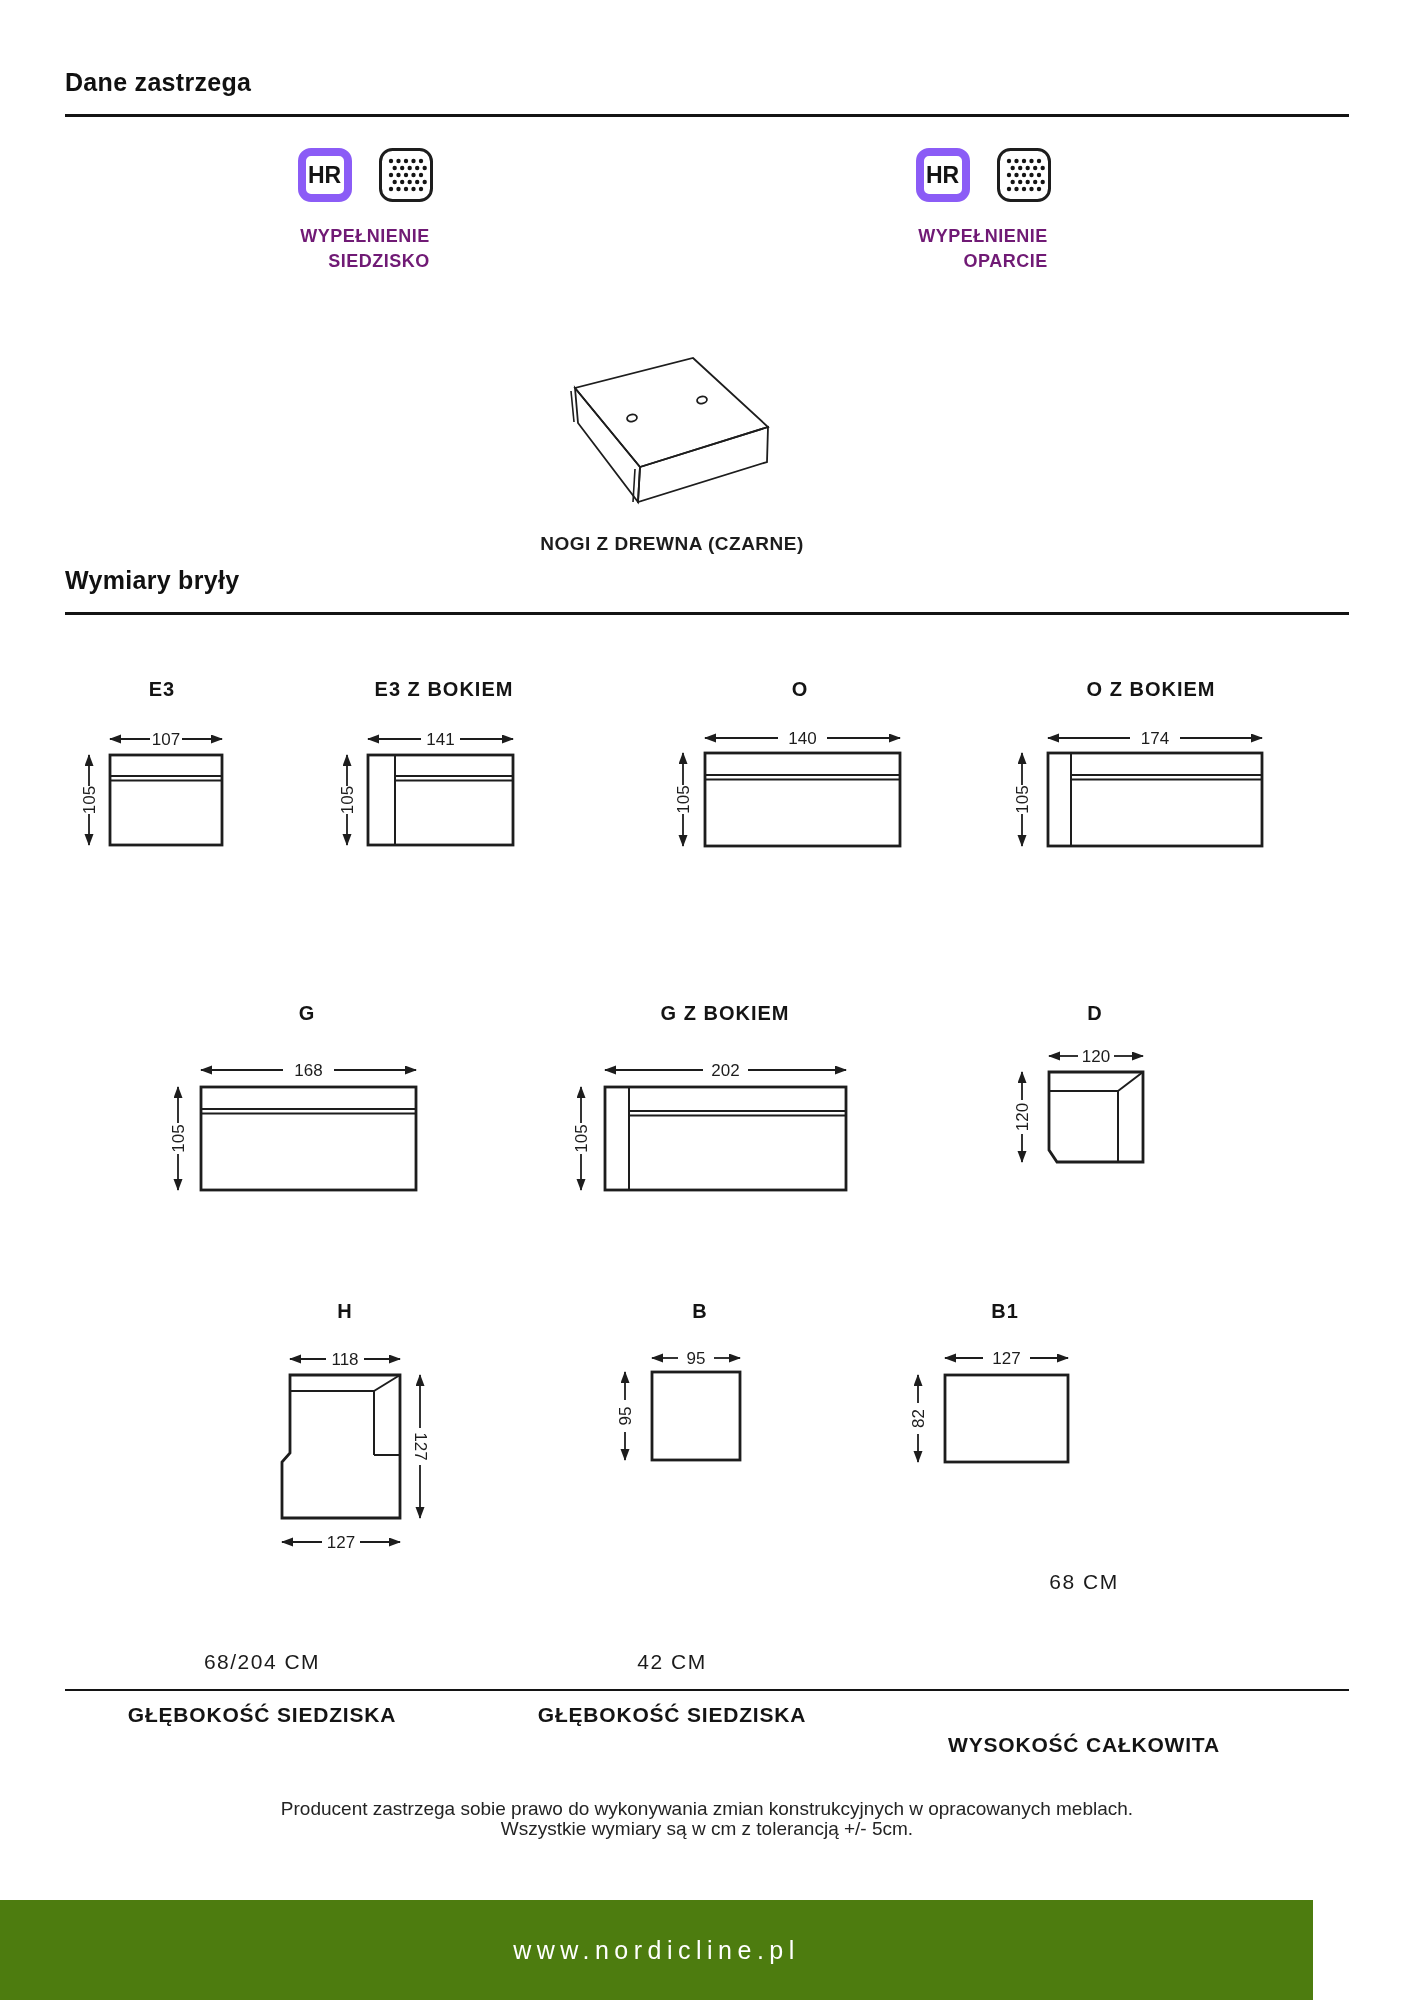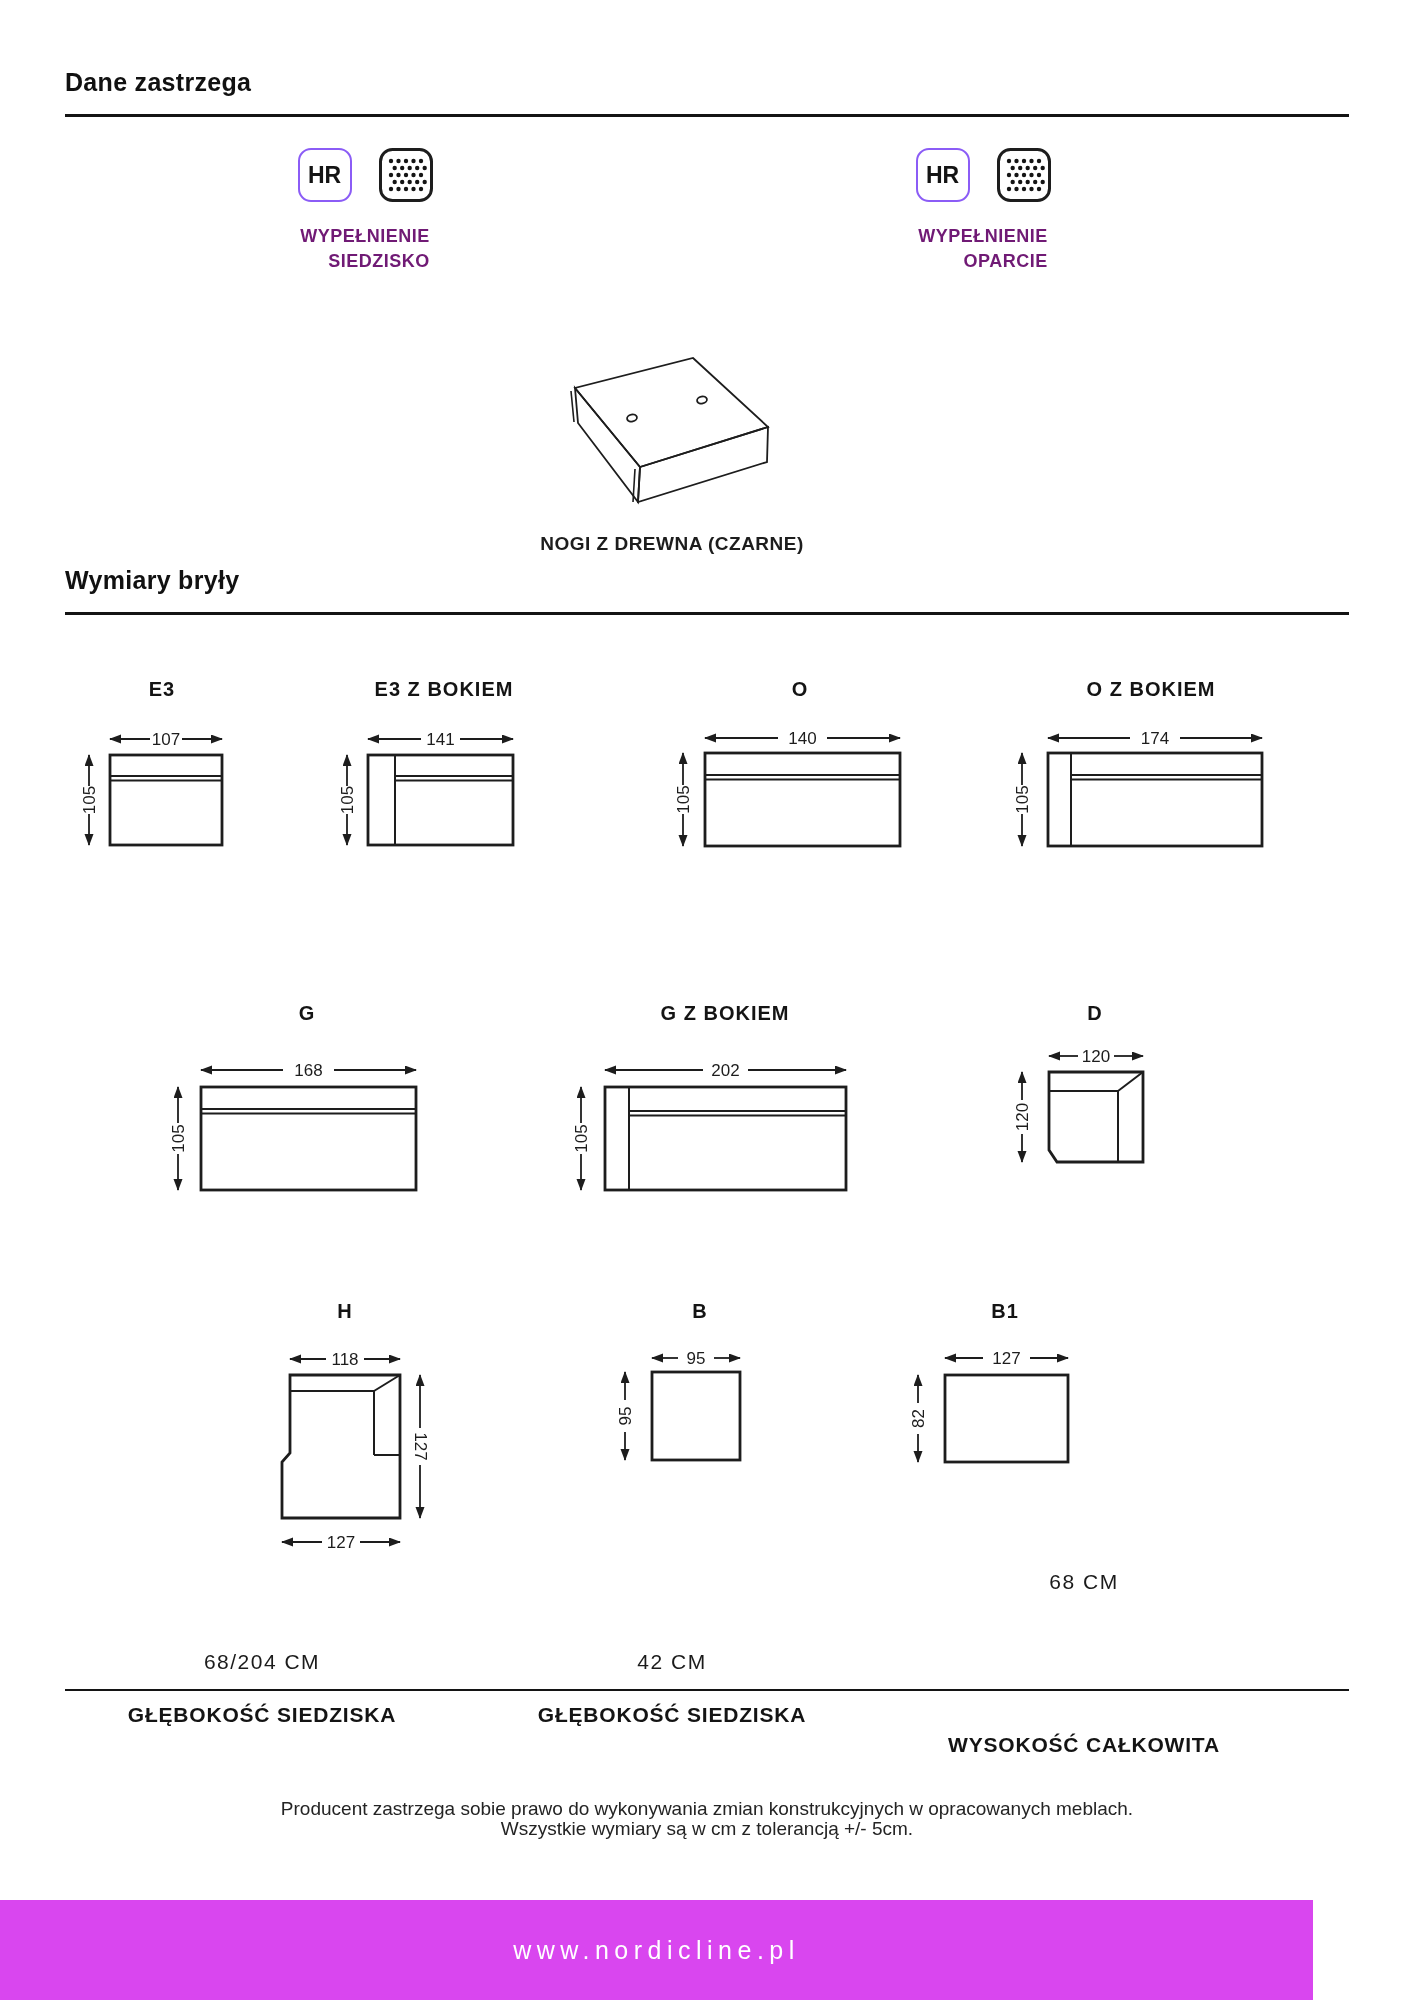--- a/index.html
+++ b/index.html
@@ -7,42 +7,42 @@
     position:relative;width:1414px;height:2000px;background:#ffffff;
     font-family:"Liberation Sans",sans-serif;color:#1d1d1d;overflow:hidden;
     margin:0 auto;
   }
   .abs{position:absolute;}
   .h1{font-size:25px;font-weight:bold;letter-spacing:.3px;color:#111;}
   .rule{position:absolute;height:2.5px;background:#141414;}
   
   .mat-group{position:absolute;width:240px;display:flex;flex-direction:column;align-items:center;}
   .mat-icons{display:flex;gap:27px;}
-  .hr-icon{width:54px;height:54px;border:2px solid #8b5cf6;border-radius:13px;
+  .hr-icon{width:54px;height:54px;border:8px solid #8b5cf6;border-radius:13px;
     display:flex;align-items:center;justify-content:center;
     font-size:23px;font-weight:bold;color:#141414;box-sizing:border-box;}
   .mat-label{margin-top:22px;text-align:right;font-weight:bold;font-size:18px;
     line-height:25px;letter-spacing:.5px;color:#701a75;}
   
   .dg-title{position:absolute;text-align:center;font-weight:bold;font-size:20px;
     letter-spacing:1px;color:#141414;}
   svg .ln{stroke:#1d1d1d;fill:none;}
   svg .outer{stroke-width:2.8;}
   svg .inner{stroke-width:2;}
   svg .dim{stroke-width:1.8;}
   svg text.dimt{font-family:"Liberation Sans",sans-serif;font-size:17px;fill:#1d1d1d;
     text-anchor:middle;dominant-baseline:central;}
   
   .stat{position:absolute;width:320px;text-align:center;}
   .stat-value{font-size:21px;font-weight:500;letter-spacing:1.5px;color:#1b1b1b;}
   .stat-label{font-size:21px;font-weight:bold;letter-spacing:.8px;color:#141414;}
   .disclaimer{position:absolute;width:1200px;left:107px;text-align:center;
     font-size:19px;color:#242424;}
   .footer-bar{position:absolute;left:0;top:1900px;width:1313px;height:100px;
-    background:#d946ef;display:flex;align-items:center;justify-content:center;}
+    background:#4d7c0f;display:flex;align-items:center;justify-content:center;}
   .footer-url{color:#ffffff;font-size:25px;letter-spacing:5.5px;}
 </style>
 </head>
 <body>
 
 <div class="page">
 
   <svg width="0" height="0" style="position:absolute">
     <defs>
       <marker id="arr" orient="auto-start-reverse" markerUnits="userSpaceOnUse" markerWidth="13" markerHeight="10" refX="11" refY="4.5">

